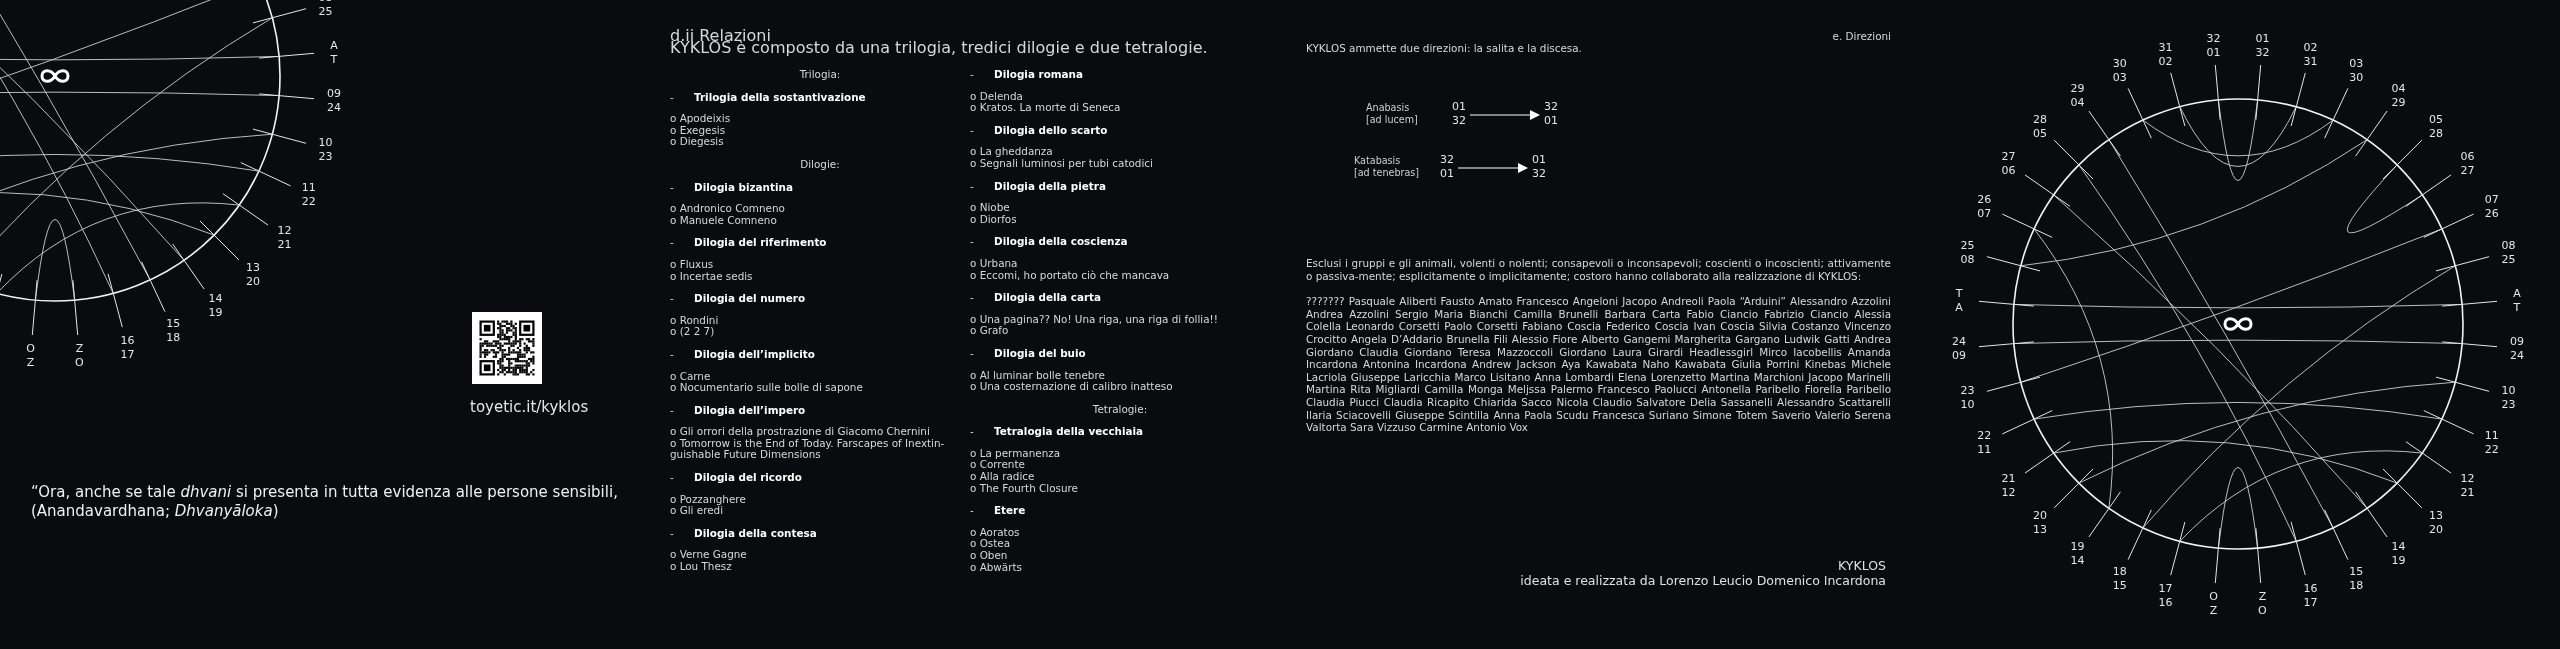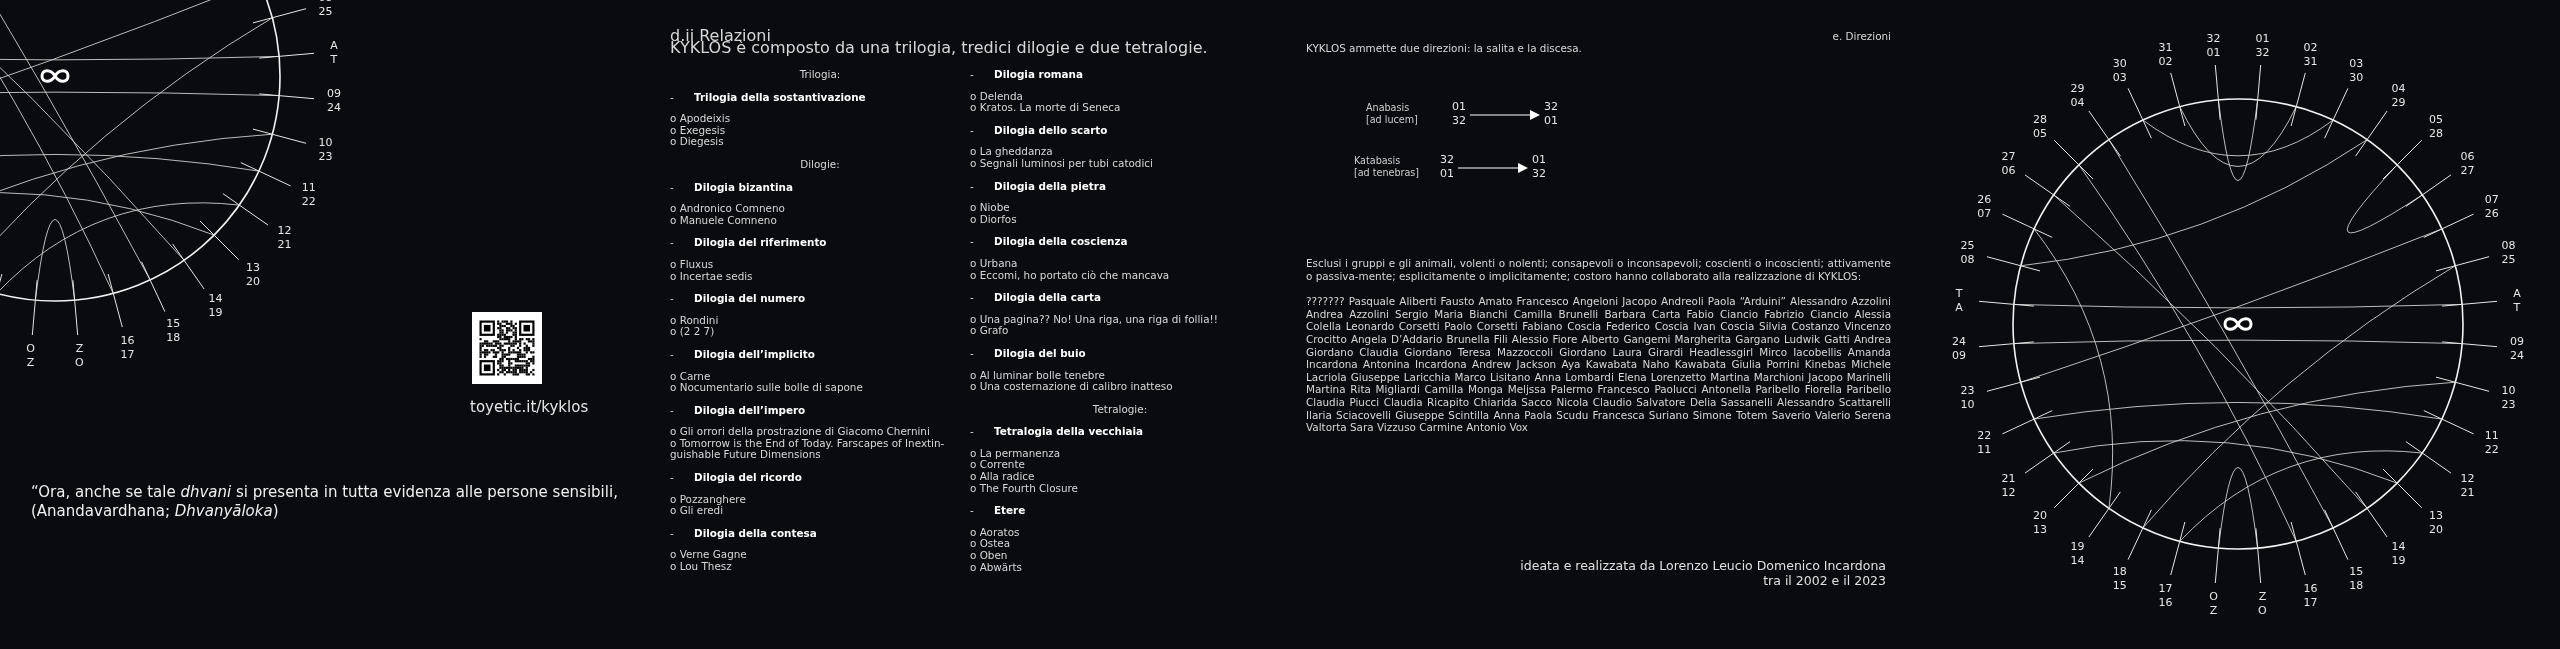--- a/index.html
+++ b/index.html
@@ -709,15 +709,15 @@
       <div class="num" style="left: 226px; top: 0px;">01<br>32</div>
     </div>
   </div>
 
 <div class="abs persone">
   <p>Esclusi i gruppi e gli animali, volenti o nolenti; consapevoli o inconsapevoli; coscienti o incoscienti; attivamente o passiva-mente; esplicitamente o implicitamente; costoro hanno collaborato alla realizzazione di KYKLOS:</p>
   <p>??????? Pasquale Aliberti Fausto Amato Francesco Angeloni Jacopo Andreoli Paola “Arduini” Alessandro Azzolini Andrea Azzolini Sergio Maria Bianchi Camilla Brunelli Barbara Carta Fabio Ciancio Fabrizio Ciancio Alessia Colella Leonardo Corsetti Paolo Corsetti Fabiano Coscia Federico Coscia Ivan Coscia Silvia Costanzo Vincenzo Crocitto Angela D’Addario Brunella Fili Alessio Fiore Alberto Gangemi Margherita Gargano Ludwik Gatti Andrea Giordano Claudia Giordano Teresa Mazzoccoli Giordano Laura Girardi Headlessgirl Mirco Iacobellis Amanda Incardona Antonina Incardona Andrew Jackson Aya Kawabata Naho Kawabata Giulia Porrini Kinebas Michele Lacriola Giuseppe Laricchia Marco Lisitano Anna Lombardi Elena Lorenzetto Martina Marchioni Jacopo Marinelli Martina Rita Migliardi Camilla Monga Meljssa Palermo Francesco Paolucci Antonella Paribello Fiorella Paribello Claudia Piucci Claudia Ricapito Chiarida Sacco Nicola Claudio Salvatore Delia Sassanelli Alessandro Scattarelli Ilaria Sciacovelli Giuseppe Scintilla Anna Paola Scudu Francesca Suriano Simone Totem Saverio Valerio Serena Valtorta Sara Vizzuso Carmine Antonio Vox</p>
 </div>
 
 <div class="abs credits">
+  <div>KYKLOS</div>
   <div>ideata e realizzata da Lorenzo Leucio Domenico Incardona</div>
-  <div>tra il 2002 e il 2023</div>
 </div>
 
 </body></html>

